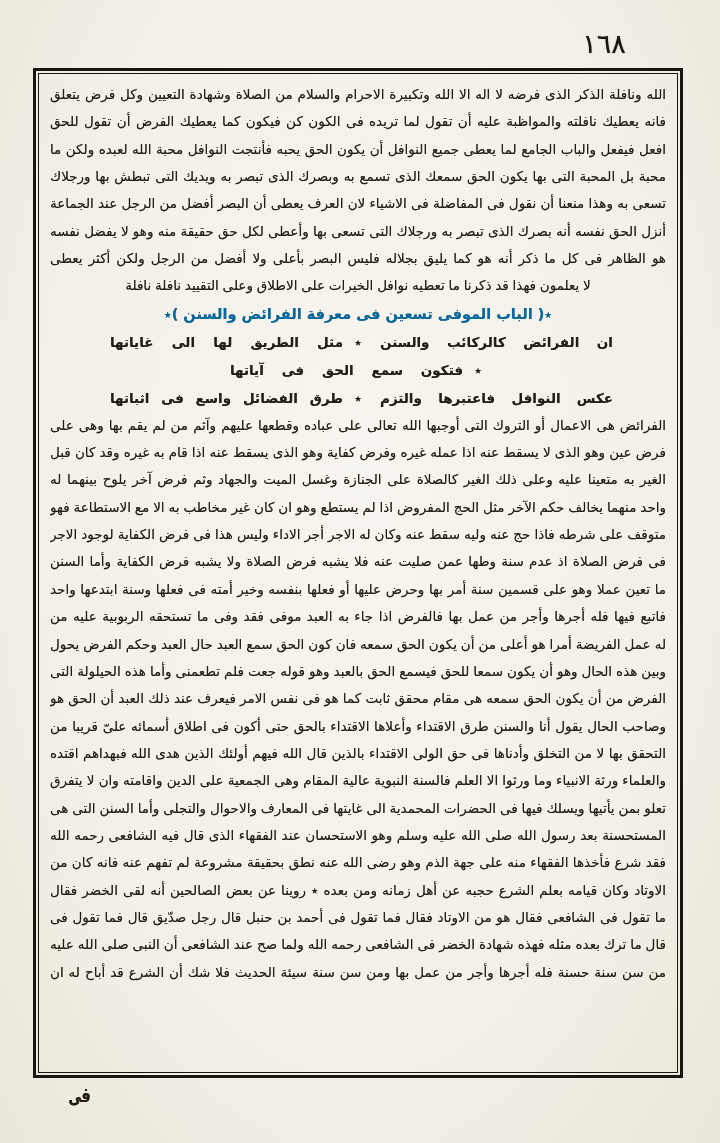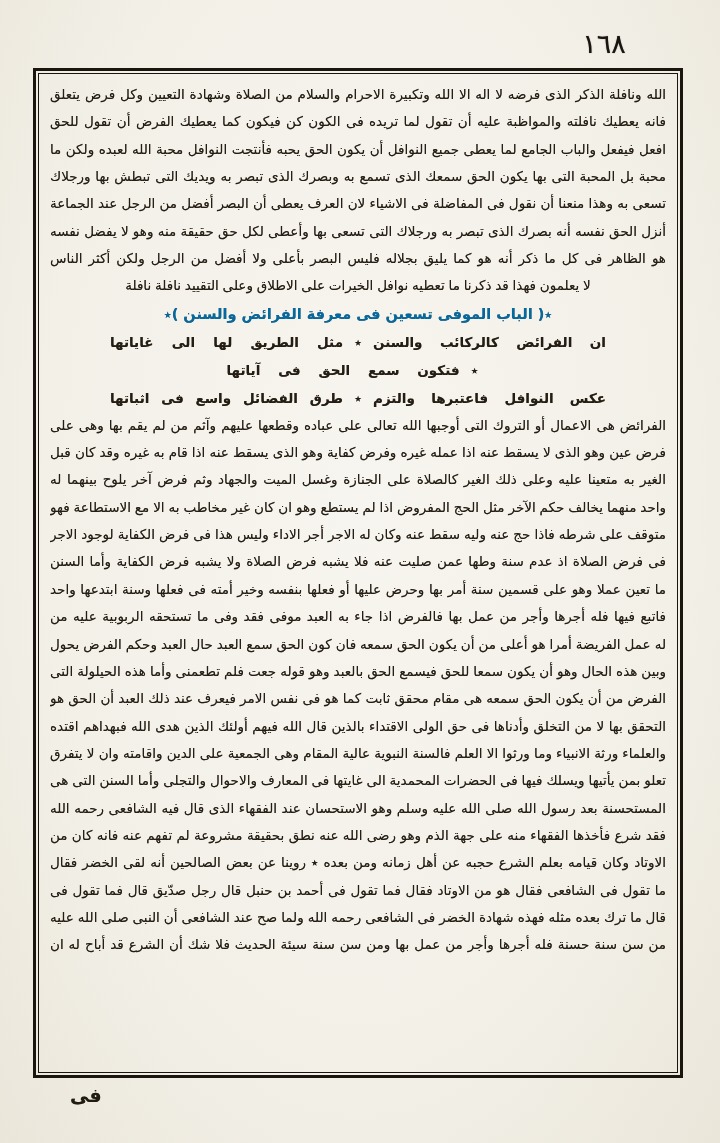--- a/index.html
+++ b/index.html
@@ -39,45 +39,46 @@
     color:#0369a1;text-shadow:0 0 .6px rgba(25,18,8,.6);
   }
   .verse{
     height:28px;line-height:28px;overflow:hidden;
     display:flex;justify-content:center;align-items:center;
     font-size:13.5px;font-weight:bold;word-spacing:-0.5px;
     color:#241d14;text-shadow:0 0 .5px rgba(25,18,8,.5);
   }
   .hemistich{
     display:inline-block;width:233px;height:28px;overflow:hidden;
-    text-align:justify;text-align-last:justify;white-space:nowrap;
+    text-align:justify;text-align-last:justify;white-space:nowrap;margin-left:7px;
   }
   .verse-sep{display:inline-block;width:30px;text-align:center;font-weight:bold;font-size:14px;}
   .catchword{
     position:absolute;left:70px;top:1084px;
     font-size:19px;font-weight:bold;color:#221b12;
     text-shadow:0 0 .6px rgba(25,18,8,.6);
+    font-family:Liberation Mono, monospace;
   }
 </style>
 </head>
 <body>
 
 <div class="page-number">١٦٨</div>
 
 <div class="frame-outer">
   <div class="frame-inner">
     <div class="text-block">
 
       <div class="line">الله ونافلة الذكر الذى فرضه لا اله الا الله وتكبيرة الاحرام والسلام من الصلاة وشهادة التعيين وكل فرض يتعلق بالقول</div>
       <div class="line">فانه يعطيك نافلته والمواظبة عليه أن تقول لما تريده فى الكون كن فيكون كما يعطيك الفرض أن تقول للحق تعالى</div>
       <div class="line">افعل فيفعل والباب الجامع لما يعطى جميع النوافل أن يكون الحق يحبه فأنتجت النوافل محبة الله لعبده ولكن ما كل</div>
       <div class="line">محبة بل المحبة التى بها يكون الحق سمعك الذى تسمع به وبصرك الذى تبصر به ويديك التى تبطش بها ورجلاك الذى</div>
       <div class="line">تسعى به وهذا منعنا أن نقول فى المفاضلة فى الاشياء لان العرف يعطى أن البصر أفضل من الرجل عند الجماعة وهنا قد</div>
       <div class="line">أنزل الحق نفسه أنه بصرك الذى تبصر به ورجلاك التى تسعى بها وأعطى لكل حق حقيقة منه وهو لا يفضل نفسه فانه</div>
-      <div class="line">هو الظاهر فى كل ما ذكر أنه هو كما يليق بجلاله فليس البصر بأعلى ولا أفضل من الرجل ولكن أكثر الناس</div>
+      <div class="line">هو الظاهر فى كل ما ذكر أنه هو كما يليق بجلاله فليس البصر بأعلى ولا أفضل من الرجل ولكن أكثر يعطى</div>
       <div class="line center">لا يعلمون فهذا قد ذكرنا ما تعطيه نوافل الخيرات على الاطلاق وعلى التقييد نافلة نافلة</div>
 
       <div class="chapter-heading">٭( الباب الموفى تسعين فى معرفة الفرائض والسنن )٭</div>
 
       <div class="verse">
         <span class="hemistich">ان الفرائض كالركائب والسنن</span>
         <span class="verse-sep">٭</span>
         <span class="hemistich">مثل الطريق لها الى غاياتها</span>
       </div>
       <div class="verse">
@@ -94,20 +95,21 @@
       <div class="line">فرض عين وهو الذى لا يسقط عنه اذا عمله غيره وفرض كفاية وهو الذى يسقط عنه اذا قام به غيره وقد كان قبل قيام</div>
       <div class="line">الغير به متعينا عليه وعلى ذلك الغير كالصلاة على الجنازة وغسل الميت والجهاد وثم فرض آخر يلوح بينهما له طرف الى كل</div>
       <div class="line">واحد منهما يخالف حكم الآخر مثل الحج المفروض اذا لم يستطع وهو ان كان غير مخاطب به الا مع الاستطاعة فهو فرض</div>
       <div class="line">متوقف على شرطه فاذا حج عنه وليه سقط عنه وكان له الاجر أجر الاداء وليس هذا فى فرض الكفاية لوجود الاجر ولا</div>
       <div class="line">فى فرض الصلاة اذ عدم سنة وطها عمن صليت عنه فلا يشبه فرض الصلاة ولا يشبه فرض الكفاية وأما السنن فكل ما عدا</div>
       <div class="line">ما تعين عملا وهو على قسمين سنة أمر بها وحرض عليها أو فعلها بنفسه وخير أمته فى فعلها وسنة ابتدعها واحد من الامة</div>
       <div class="line">فاتبع فيها فله أجرها وأجر من عمل بها فالفرض اذا جاء به العبد موفى فقد وفى ما تستحقه الربوبية عليه من العبودية فينتج</div>
       <div class="line">له عمل الفريضة أمرا هو أعلى من أن يكون الحق سمعه فان كون الحق سمع العبد حال العبد وحكم الفرض يحول بينه</div>
       <div class="line">وبين هذه الحال وهو أن يكون سمعا للحق فيسمع الحق بالعبد وهو قوله جعت فلم تطعمنى وأما هذه الحيلولة التى أعطاها</div>
       <div class="line">الفرض من أن يكون الحق سمعه هى مقام محقق ثابت كما هو فى نفس الامر فيعرف عند ذلك العبد أن الحق هو لا هو</div>
+      <div class="line">وصاحب الحال يقول أنا والسنن طرق الاقتداء وأعلاها الاقتداء بالحق حتى أكون فى اطلاق أسمائه علىّ قريبا من</div>
       <div class="line">التحقق بها لا من التخلق وأدناها فى حق الولى الاقتداء بالذين قال الله فيهم أولئك الذين هدى الله فبهداهم اقتده</div>
       <div class="line">والعلماء ورثة الانبياء وما ورثوا الا العلم فالسنة النبوية عالية المقام وهى الجمعية على الدين واقامته وان لا يتفرق فيه فهى</div>
       <div class="line">تعلو بمن يأتيها ويسلك فيها فى الحضرات المحمدية الى غايتها فى المعارف والاحوال والتجلى وأما السنن التى هى الشرائع</div>
       <div class="line">المستحسنة بعد رسول الله صلى الله عليه وسلم وهو الاستحسان عند الفقهاء الذى قال فيه الشافعى رحمه الله من استحسن</div>
       <div class="line">فقد شرع فأخذها الفقهاء منه على جهة الذم وهو رضى الله عنه نطق بحقيقة مشروعة لم تفهم عنه فانه كان من الاربعة</div>
       <div class="line">الاوتاد وكان قيامه بعلم الشرع حجبه عن أهل زمانه ومن بعده ٭ روينا عن بعض الصالحين أنه لقى الخضر فقال</div>
       <div class="line">ما تقول فى الشافعى فقال هو من الاوتاد فقال فما تقول فى أحمد بن حنبل قال رجل صدّيق قال فما تقول فى بشر الحافى</div>
       <div class="line">قال ما ترك بعده مثله فهذه شهادة الخضر فى الشافعى رحمه الله ولما صح عند الشافعى أن النبى صلى الله عليه وسلم قال</div>
       <div class="line">من سن سنة حسنة فله أجرها وأجر من عمل بها ومن سن سنة سيئة الحديث فلا شك أن الشرع قد أباح له ان يسن</div>
 

